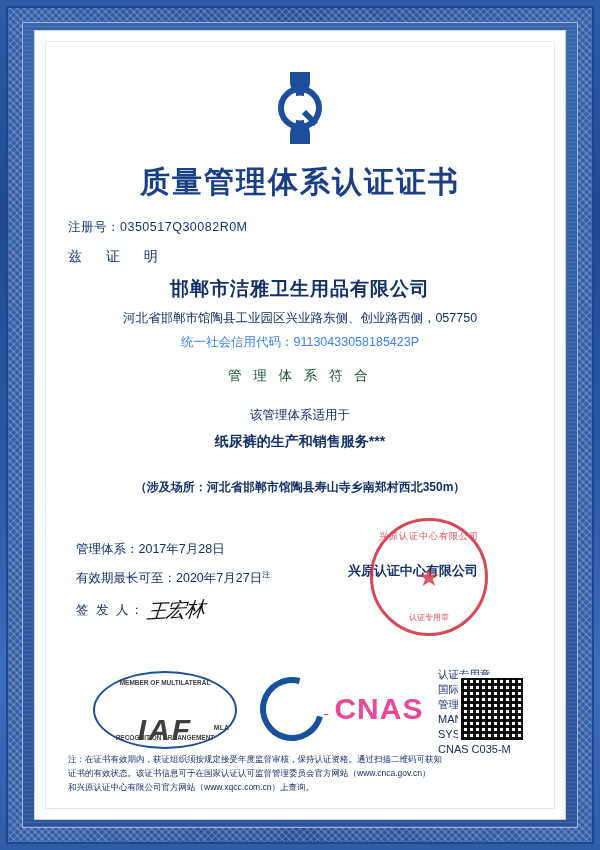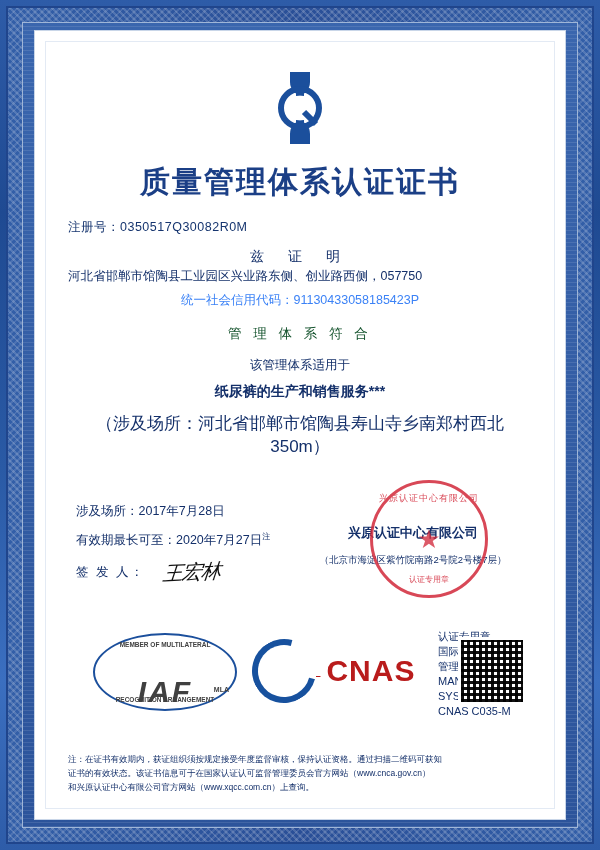--- a/index.html
+++ b/index.html
@@ -60,39 +60,38 @@
     font-family:"DejaVu Sans","Liberation Sans",sans-serif;
   }
   .regline{
     font-size:12.5px;
     color:#16356f;
     margin-top:16px;
     padding-right:14px;
     letter-spacing:.5px;
   }
   .zz{
-    text-align:center;
     font-size:14px;
     color:#14306a;
     letter-spacing:10px;
     margin-top:12px;
   }
   .company{
     text-align:center;
     font-size:19px;
     font-weight:bold;
     color:#14306a;
     margin-top:10px;
     letter-spacing:1px;
   }
   .addr{
-    text-align:left;
+    text-align:center;
     font-size:12.5px;
     color:#14306a;
-    margin-top:2px;
+    margin-top:8px;
   }
   .code{
     text-align:center;
     font-size:12.5px;
     color:#3b82f6;
     margin-top:7px;
   }
   .sysline{
     text-align:center;
     font-size:13.5px;
@@ -106,47 +105,48 @@
     font-weight:bold;
     color:#14306a;
     margin-top:10px;
     letter-spacing:.5px;
     font-family:"DejaVu Sans Mono","Liberation Mono",monospace;
   }
   .scopelabel{
     text-align:center;
     font-size:12.5px;
     color:#14306a;
-    margin-top:14px;
+    margin-top:22px;
   }
   .scope{
     text-align:center;
     font-size:14px;
     font-weight:bold;
     color:#14306a;
     margin-top:9px;
   }
   .scopesite{
     text-align:center;
-    font-size:17px;
-    color:#14306a;
-    margin-top:11px;
+    font-size:12px;
+    color:#14306a;
+    margin-top:28px;
+    font-weight:bold;
   }
 
   .meta{
     position:relative;
     margin-top:40px;
     height:105px;
   }
   .meta-left{
     position:absolute;left:8px;top:0;
     font-size:12.5px;color:#14306a;line-height:26px;
   }
   .sup{font-size:8px;vertical-align:super;}
-  .sign-row{display:flex;align-items:center;gap:18px;margin-top:6px;}
+  .sign-row{display:flex;align-items:center;gap:2px;margin-top:6px;}
   .sign-label{font-size:12.5px;color:#14306a;letter-spacing:2px;}
   .sign-hand{
     font-family:"DejaVu Serif","Liberation Serif",serif;
     font-size:20px;color:#101010;font-style:italic;
     transform:skewX(-8deg) rotate(-3deg);
     letter-spacing:-1px;
   }
   .meta-right{
     position:absolute;right:4px;top:26px;width:230px;text-align:center;
   }
@@ -183,22 +183,22 @@
     color:#404040;
     display:flex;align-items:flex-end;justify-content:center;
   }
   .iaf-text{font-size:30px;font-weight:bold;letter-spacing:2px;font-style:italic;}
   .iaf-top,.iaf-bottom{
     position:absolute;left:0;right:0;text-align:center;font-size:6.5px;font-weight:bold;
   }
   .iaf-top{top:6px;} .iaf-bottom{bottom:6px;}
   .iaf-mla{position:absolute;right:6px;bottom:16px;font-size:7px;font-weight:bold;}
   .cnas{
-    position:absolute;left:184px;top:10px;
-    color:#b91c1c;
+    position:absolute;left:192px;top:10px;
+    color:#ec4899;
     text-decoration:underline;
   }
   .cnas-mark{
     display:inline-block;width:52px;height:52px;border-radius:50%;
     border:6px solid #17519e;border-right-color:transparent;
     transform:rotate(-30deg);vertical-align:middle;
   }
   .cnas-text{
     display:inline-block;font-size:30px;font-weight:bold;letter-spacing:1px;
     margin-left:6px;vertical-align:middle;
@@ -246,51 +246,51 @@
       </div>
 
       <div class="title">质量管理体系认证证书</div>
 
       <div class="regline">
         <span>注册号：</span><span>0350517Q30082R0M</span>
       </div>
 
       <div class="zz">兹 证 明</div>
 
+      <div class="company">邯郸市洁雅卫生用品有限公司</div>
 
       <div class="addr">河北省邯郸市馆陶县工业园区兴业路东侧、创业路西侧，057750</div>
 
       <div class="code">
         <span>统一社会信用代码：</span><span>91130433058185423P</span>
       </div>
 
       <div class="sysline">管 理 体 系 符 合</div>
 
 
       <div class="scopelabel">该管理体系适用于</div>
       <div class="scope">纸尿裤的生产和销售服务***</div>
       <div class="scopesite">（涉及场所：河北省邯郸市馆陶县寿山寺乡南郑村西北350m）</div>
 
       <div class="meta">
         <div class="meta-left">
           <div>
-            <span>涉及场所：</span><span>2017年7月28日</span>
+            <span>管理体系：</span><span>2017年7月28日</span>
           </div>
           <div>
             <span>有效期最长可至：</span><span>2020年7月27日</span><span class="sup">注</span>
           </div>
           <div class="sign-row">
             <span class="sign-label">签 发 人：</span>
             <span class="sign-hand">王宏林</span>
           </div>
         </div>
 
         <div class="meta-right">
           <div class="issuer">兴原认证中心有限公司</div>
-          <div class="issuer-sub">（北京市海淀区紫竹院南路2号院2号楼7层）</div>
         </div>
 
         <div class="seal">
           <div class="seal-top">兴原认证中心有限公司</div>
           <div class="seal-star">★</div>
           <div class="seal-bottom">认证专用章</div>
         </div>
       </div>
 
       <div class="marks">

